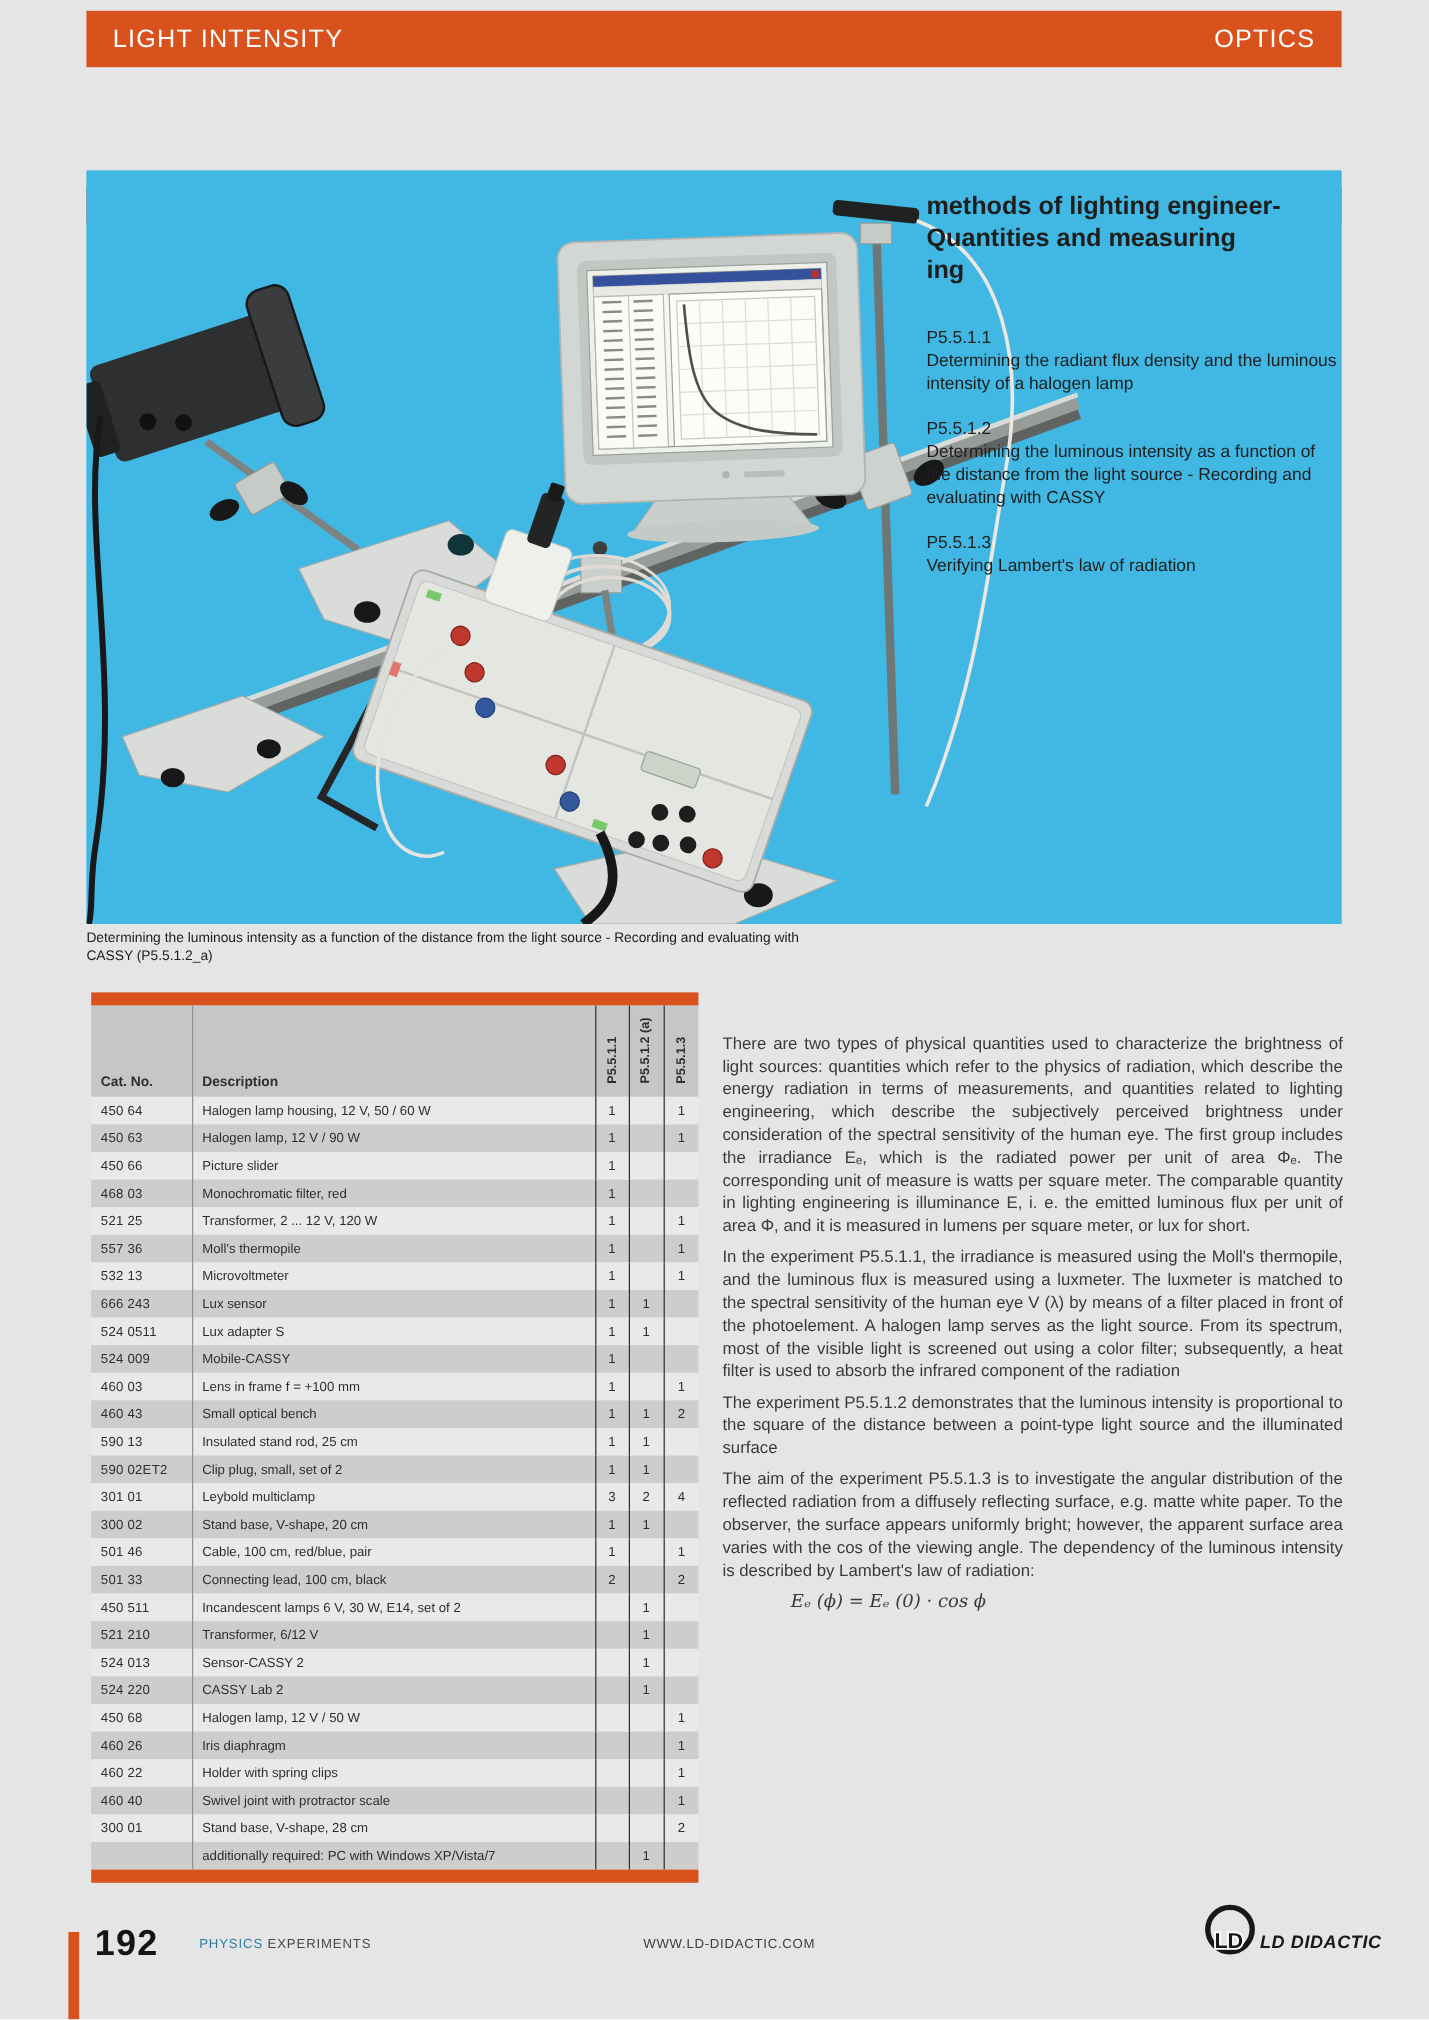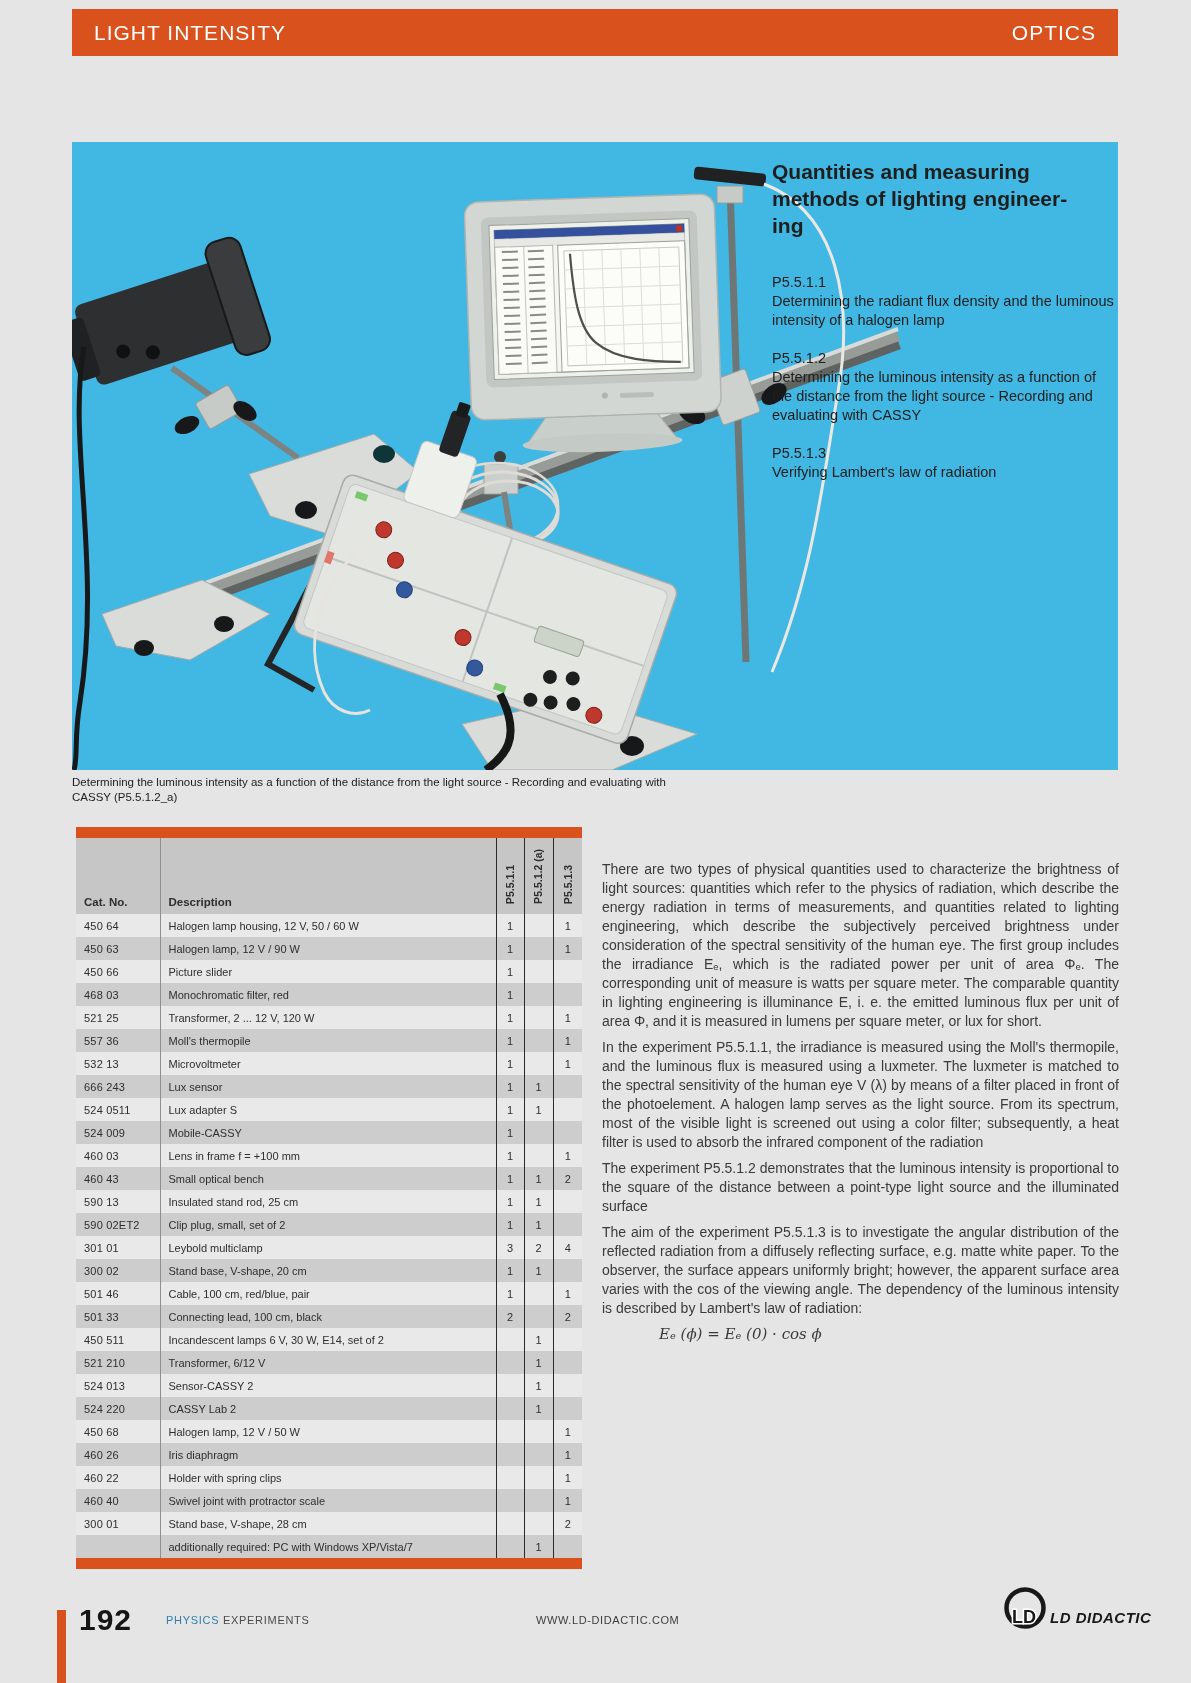--- a/index.html
+++ b/index.html
@@ -193,22 +193,22 @@
           <rect x="318" y="288" width="20" height="44" rx="4" fill="#232425"></rect>
           <rect x="322" y="278" width="12" height="14" rx="2" fill="#191a1a"></rect>
         </g>
         <path d="M 428,552 C 452,598 430,616 414,628" fill="none" stroke="#161717" stroke-width="8"></path>
         <path d="M 302,396 C 252,430 228,496 252,550 C 262,570 282,576 298,568" fill="none" stroke="#e7e4de" stroke-width="3"></path>
       </g>
     </svg>
 
     <div class="overlay">
       <div class="title" id="title-lines">
+          <div>methods of lighting engineer-</div>
           <div>Quantities and measuring</div>
-          <div>methods of lighting engineer-</div>
           <div>ing</div>
         </div>
       <div id="exp-list">
           <div class="exp-item">
             <div>P5.5.1.1</div>
             <div>Determining the radiant flux density and the luminous intensity of a halogen lamp</div>
           </div>
           <div class="exp-item">
             <div>P5.5.1.2</div>
             <div>Determining the luminous intensity as a function of the distance from the light source - Recording and evaluating with CASSY</div>

